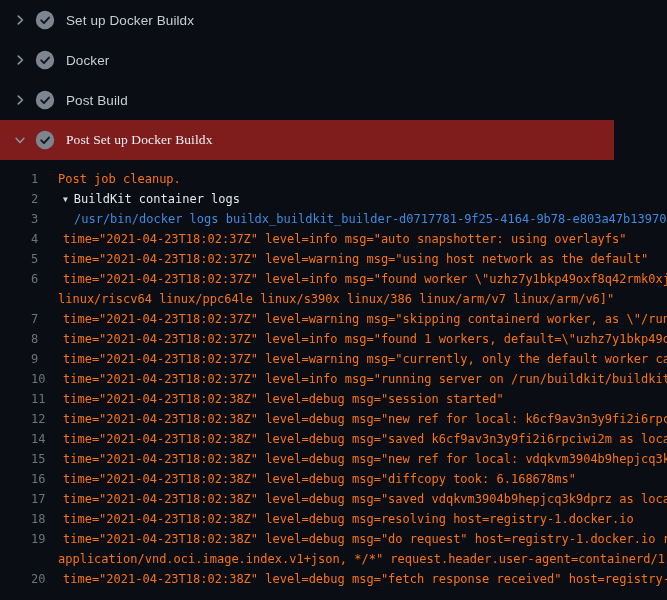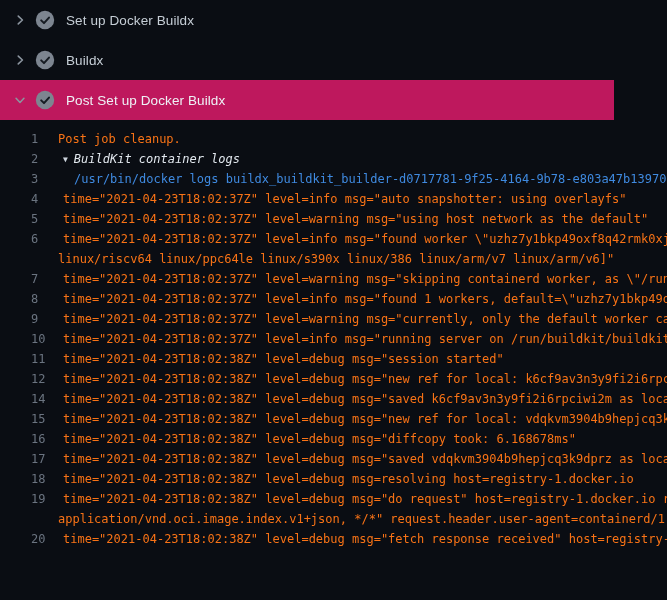--- a/index.html
+++ b/index.html
@@ -8,21 +8,21 @@
     background:#0a0d13;
     font-family:"Liberation Sans", sans-serif;
     position:relative;
   }
   
   .steps { width:614px; }
   .step {
     height:40px; display:flex; align-items:center;
     padding-left:12px; cursor:pointer;
   }
-  .step.expanded { background:#be185d; }
+  .step.expanded { background:#7f1d1d;font-family:Liberation Serif, serif; }
   .chev { width:16px; height:16px; flex:none; display:flex; align-items:center; justify-content:center; margin-right:7px; }
   .checkwrap { width:20px; height:20px; flex:none; margin-right:11px; }
   .step-label {
     font-size:13.5px; color:#c6ced6; letter-spacing:.1px;
   }
   .step.expanded .step-label { color:#eef2f6; }
 
   
   .log {
     padding-top:9px;
@@ -32,21 +32,21 @@
   .logline {
     height:20px; display:flex; white-space:pre; overflow:hidden;
   }
   .lnum {
     flex:none; width:27px; margin-left:31px;
     color:#6b7480; text-decoration:none; cursor:pointer;
   }
   .ltext { flex:none; color:#f97316; }
   .ltext.indent { margin-left:5px; }
   .ltext.command { color:#3f8ae0; margin-left:16px; }
-  .ltext.group { color:#e2e8ee; margin-left:5px;font-style:italic; }
+  .ltext.group { color:#e2e8ee; margin-left:5px; }
   .tri {
     display:inline-block; font-size:8px; color:#cdd5dd;
     transform:translateY(-1px); margin-right:6px; cursor:pointer;
   }
 </style>
 </head>
 <body>
 
 <div class="steps">
     <div class="step">
@@ -64,21 +64,33 @@
     <div class="step">
       <span class="chev">
         <svg width="14" height="14" viewBox="0 0 16 16">
           <path d="M6 3.5 L10.8 8 L6 12.5" fill="none" stroke="#8b949e" stroke-width="1.8" stroke-linecap="round" stroke-linejoin="round"></path>
         </svg>
       </span>
       <span class="checkwrap"><svg width="20" height="20" viewBox="0 0 20 20">
           <circle cx="10" cy="10" r="9.2" fill="#7d8590"></circle>
           <path d="M6.2 10.4 L9 13.1 L14 7.6" fill="none" stroke="#161b22" stroke-width="2" stroke-linecap="round" stroke-linejoin="round"></path>
         </svg></span>
-      <span class="step-label">Buildx</span>
+      <span class="step-label">Docker</span>
+    </div>
+    <div class="step">
+      <span class="chev">
+        <svg width="14" height="14" viewBox="0 0 16 16">
+          <path d="M6 3.5 L10.8 8 L6 12.5" fill="none" stroke="#8b949e" stroke-width="1.8" stroke-linecap="round" stroke-linejoin="round"></path>
+        </svg>
+      </span>
+      <span class="checkwrap"><svg width="20" height="20" viewBox="0 0 20 20">
+          <circle cx="10" cy="10" r="9.2" fill="#7d8590"></circle>
+          <path d="M6.2 10.4 L9 13.1 L14 7.6" fill="none" stroke="#161b22" stroke-width="2" stroke-linecap="round" stroke-linejoin="round"></path>
+        </svg></span>
+      <span class="step-label">Post Build</span>
     </div>
     <div class="step expanded">
       <span class="chev">
         <svg width="14" height="14" viewBox="0 0 16 16">
           <path d="M3.5 6 L8 10.8 L12.5 6" fill="none" stroke="#8b949e" stroke-width="1.8" stroke-linecap="round" stroke-linejoin="round"></path>
         </svg>
       </span>
       <span class="checkwrap"><svg width="20" height="20" viewBox="0 0 20 20">
           <circle cx="10" cy="10" r="9.2" fill="#7d8590"></circle>
           <path d="M6.2 10.4 L9 13.1 L14 7.6" fill="none" stroke="#161b22" stroke-width="2" stroke-linecap="round" stroke-linejoin="round"></path>

